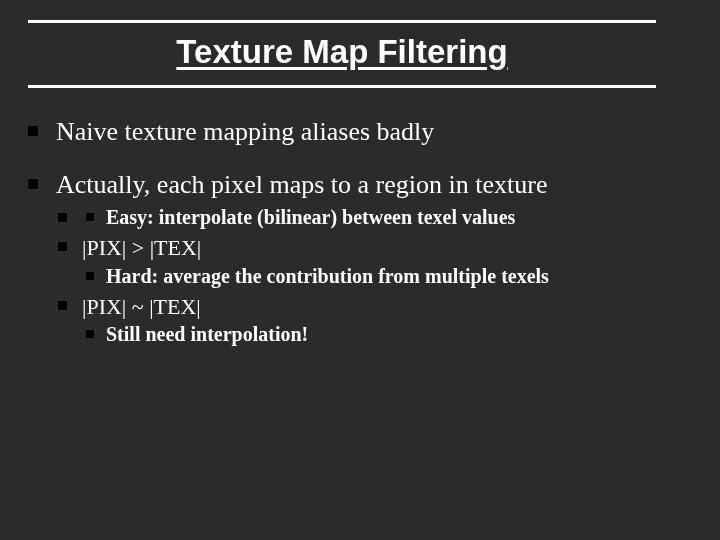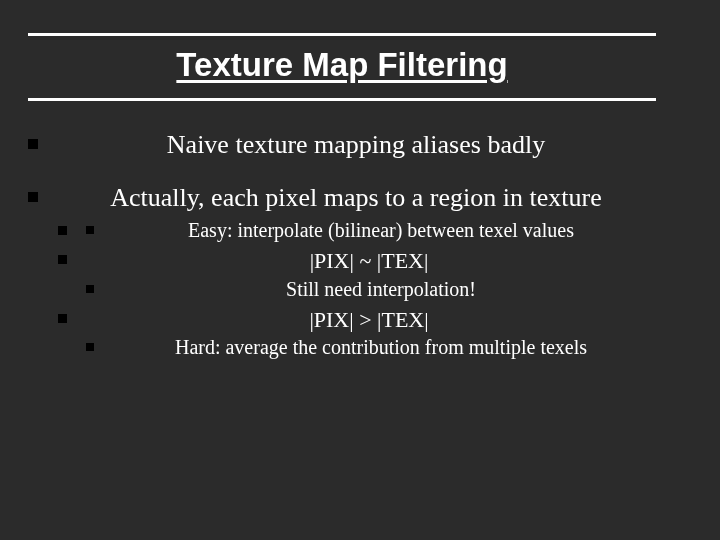--- a/index.html
+++ b/index.html
@@ -9,21 +9,21 @@
     height: 540px;
     background: #2b2b2b;
     color: #ffffff;
     font-family: "Times New Roman", Times, serif;
     overflow: hidden;
   }
   .slide {
     box-sizing: border-box;
     width: 684px;
     height: 540px;
-    padding: 33px 28px 20px 28px;
+    padding: 20px 28px 20px 28px;
   }
   .title-block {
     border-top: 3px solid #ffffff;
     border-bottom: 3px solid #ffffff;
     padding: 10px 0 14px 0;
     text-align: center;
     margin-bottom: 28px;
   }
   .title {
     font-family: Arial, Helvetica, sans-serif;
@@ -32,21 +32,20 @@
     text-decoration: underline;
     text-underline-offset: 4px;
   }
   ul {
     list-style: none;
     margin: 0;
     padding: 0;
   }
   li {
     position: relative;
-    text-align: center;
   }
   .lvl1 > li {
     padding-left: 28px;
     font-size: 26px;
     margin-bottom: 20px;
     line-height: 1.25;
   }
   .lvl1 > li::before {
     content: "";
     position: absolute;
@@ -71,20 +70,21 @@
     width: 9px;
     height: 9px;
     background: #000000;
   }
   .lvl3 > li {
     padding-left: 24px;
     font-size: 20px;
     margin-top: 2px;
     margin-bottom: 2px;
     line-height: 1.25;
+    font-weight: bold;
   }
   .lvl3 > li::before {
     content: "";
     position: absolute;
     left: 4px;
     top: 8px;
     width: 8px;
     height: 8px;
     background: #000000;
   }
@@ -116,32 +116,32 @@
       <span>Actually, each pixel maps to a region in texture</span>
       <ul class="lvl2">
         <li>
           <ul class="lvl3">
             <li>
               <span>Easy: interpolate (bilinear) between texel values</span>
             </li>
           </ul>
         </li>
         <li>
+          <span>|PIX| &gt; |TEX|</span>
+          <ul class="lvl3">
+            <li>
+              <span>Hard: average the contribution from multiple texels</span>
+            </li>
+          </ul>
+        </li>
+        <li>
           <span>|PIX| ~ |TEX|</span>
           <ul class="lvl3">
             <li>
               <span>Still need interpolation!</span>
-            </li>
-          </ul>
-        </li>
-        <li>
-          <span>|PIX| &gt; |TEX|</span>
-          <ul class="lvl3">
-            <li>
-              <span>Hard: average the contribution from multiple texels</span>
             </li>
           </ul>
         </li>
       </ul>
     </li>
   </ul>
 
 </div>
 
 </body></html>

